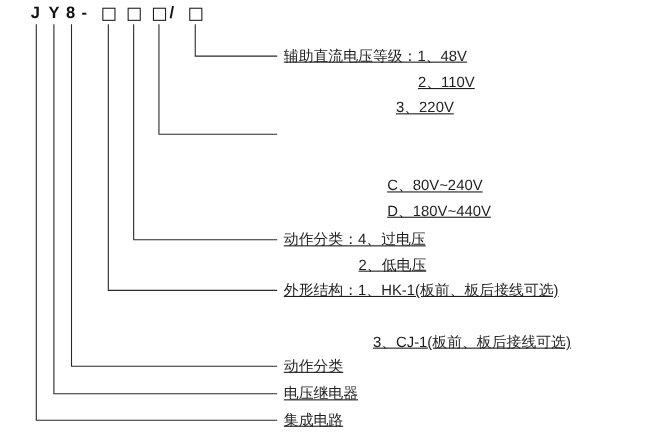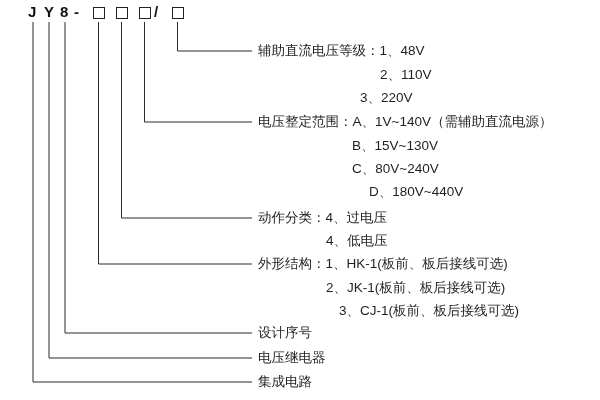--- a/index.html
+++ b/index.html
@@ -38,20 +38,21 @@
     fill: none;
     stroke: #2b2b2b;
     stroke-width: 1;
   }
   .spec-label, .spec-subline {
     position: absolute;
     font-size: 13.5px;
     line-height: 18px;
     white-space: nowrap;
     color: #1f1f1f;
+    text-decoration: underline;
   }
 </style>
 </head>
 <body>
 
 <div class="page">
 
   <span class="model-char" style="left:28px">J</span>
   <span class="model-char" style="left:44px">Y</span>
   <span class="model-char" style="left:60px">8</span>
@@ -69,31 +70,28 @@
     <polyline points="98.5,22  98.5,264  252,264"></polyline>
     <polyline points="65,22   65,333   252,333"></polyline>
     <polyline points="49,22   49,358   252,358"></polyline>
     <polyline points="33,22   33,382   252,382"></polyline>
   </svg>
 
   <div class="spec-label" style="left:258px; top:42px">辅助直流电压等级：1、48V</div>
   <div class="spec-subline" style="left:380px; top:66px">2、110V</div>
   <div class="spec-subline" style="left:360px; top:89px">3、220V</div>
 
-  <div class="spec-label" style="left:258px; top:113px">电压整定范围：A、1V~140V（需辅助直流电源）</div>
-  <div class="spec-subline" style="left:352px; top:137px">B、15V~130V</div>
   <div class="spec-subline" style="left:352px; top:160px">C、80V~240V</div>
-  <div class="spec-subline" style="left:369px; top:183px">D、180V~440V</div>
+  <div class="spec-subline" style="left:352px; top:183px">D、180V~440V</div>
 
   <div class="spec-label" style="left:258px; top:209px">动作分类：4、过电压</div>
-  <div class="spec-subline" style="left:326px; top:232px">4、低电压</div>
+  <div class="spec-subline" style="left:326px; top:232px">2、低电压</div>
 
   <div class="spec-label" style="left:258px; top:255px">外形结构：1、HK-1(板前、板后接线可选)</div>
-  <div class="spec-subline" style="left:326px; top:279px">2、JK-1(板前、板后接线可选)</div>
   <div class="spec-subline" style="left:339px; top:302px">3、CJ-1(板前、板后接线可选)</div>
 
-  <div class="spec-label" style="left:258px; top:324px">设计序号</div>
+  <div class="spec-label" style="left:258px; top:324px">动作分类</div>
 
   <div class="spec-label" style="left:258px; top:349px">电压继电器</div>
 
   <div class="spec-label" style="left:258px; top:373px">集成电路</div>
 
 </div>
 
 </body></html>

